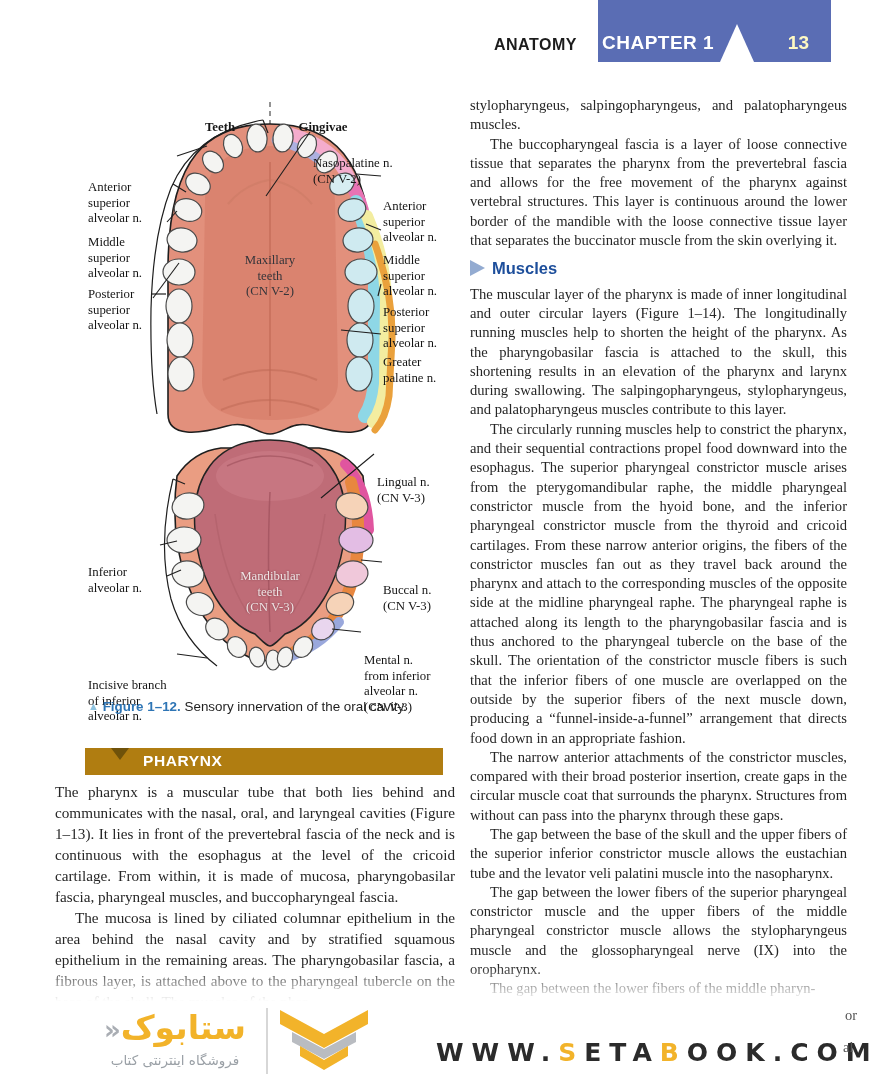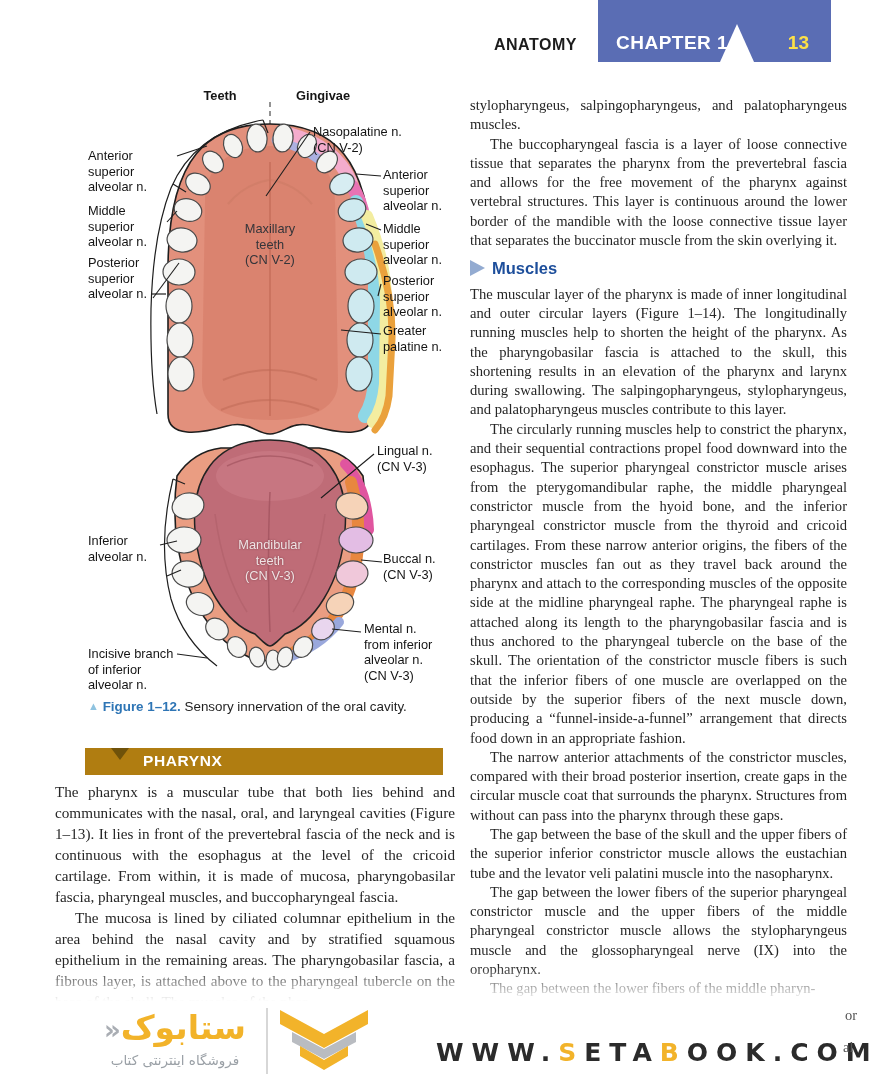--- a/index.html
+++ b/index.html
@@ -4,28 +4,28 @@
 <style>
   html,body{margin:0;padding:0;background:#e9e9e9;}
   #page{position:relative;width:873px;height:1079px;background:#ffffff;overflow:hidden;
         font-family:"Liberation Serif",serif;color:#262626;}
   
   .hdr-section{position:absolute;left:494px;top:36px;font-family:"Liberation Sans",sans-serif;
 Â    font-size:14px;font-weight:600;letter-spacing:.5px;color:#1c1c1c;}
   .hdr-banner{position:absolute;left:598px;top:0;width:233px;height:62px;background:#5a6db4;}
   .hdr-notch{position:absolute;left:122px;bottom:0;width:0;height:0;
     border-left:17px solid transparent;border-right:17px solid transparent;border-bottom:38px solid #ffffff;}
-  .hdr-chapter{position:absolute;left:18px;bottom:8px;color:#fff;font-family:"Liberation Sans",sans-serif;
+  .hdr-chapter{position:absolute;left:4px;bottom:8px;color:#fff;font-family:"Liberation Sans",sans-serif;
     font-weight:bold;font-size:19px;letter-spacing:.5px;}
-  .hdr-page{position:absolute;right:22px;bottom:8px;color:#fde047;font-family:"Liberation Sans",sans-serif;
+  .hdr-page{position:absolute;right:22px;bottom:8px;color:#fef9c3;font-family:"Liberation Sans",sans-serif;
     font-weight:bold;font-size:19px;}
   
   #figsvg{position:absolute;left:55px;top:84px;}
-  .flabel{position:absolute;font-family:Liberation Sans, sans-serif;font-size:12.8px;line-height:15.6px;
-    color:#151515;white-space:pre-line;}
+  .flabel{position:absolute;font-family:Liberation Serif, serif;font-size:12.8px;line-height:15.6px;
+    color:#151515;white-space:pre-line;margin-top:32px;}
   .fbold{font-weight:bold;}
   .fl-teeth{left:190px;top:88px;width:60px;text-align:center;}
   .fl-ging{left:283px;top:88px;width:80px;text-align:center;}
   .fl-naso{left:313px;top:124px;width:115px;}
   .fl-antR{left:383px;top:167px;width:80px;}
   .fl-midR{left:383px;top:221px;width:80px;}
   .fl-postR{left:383px;top:273px;width:80px;}
   .fl-greater{left:383px;top:323px;width:80px;}
   .fl-antL{left:88px;top:148px;width:92px;}
   .fl-midL{left:88px;top:203px;width:92px;}

